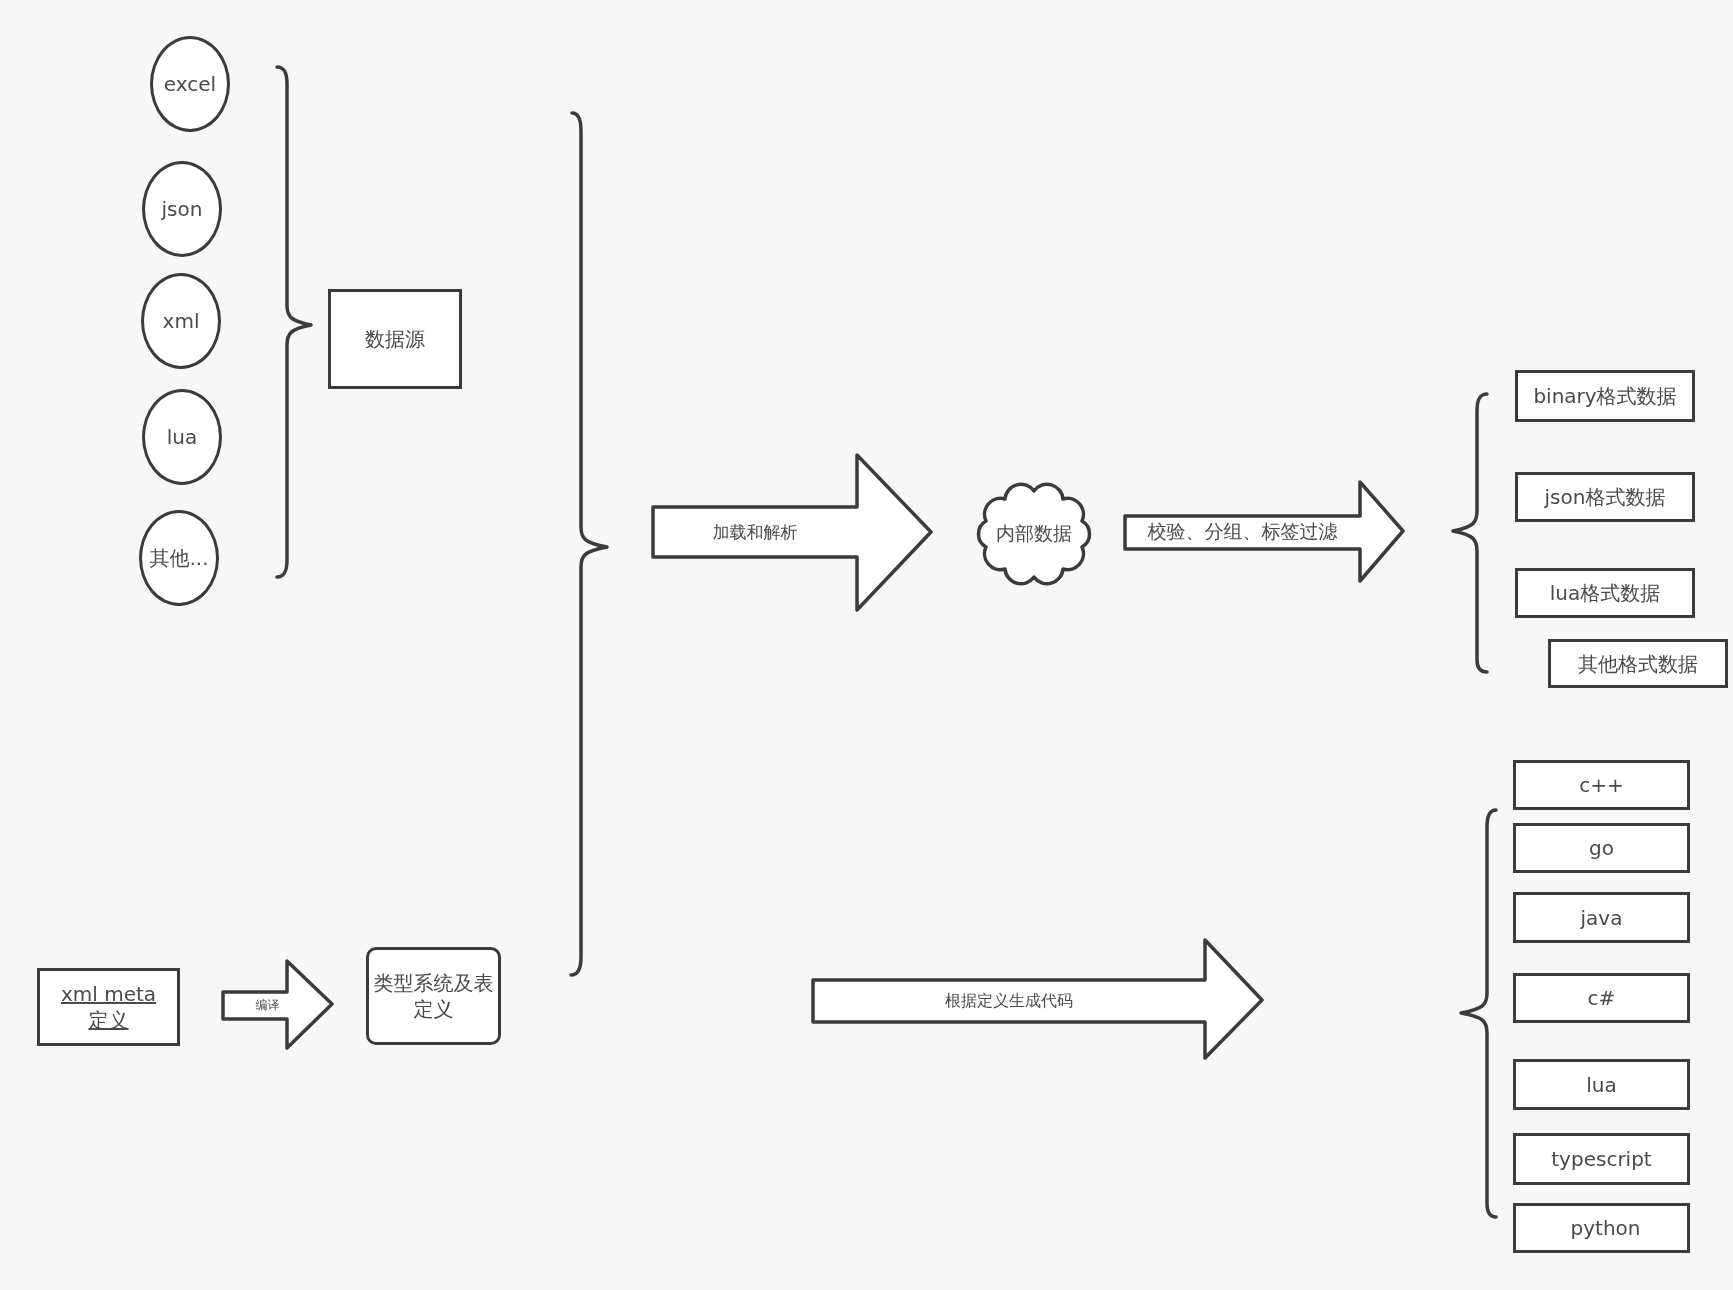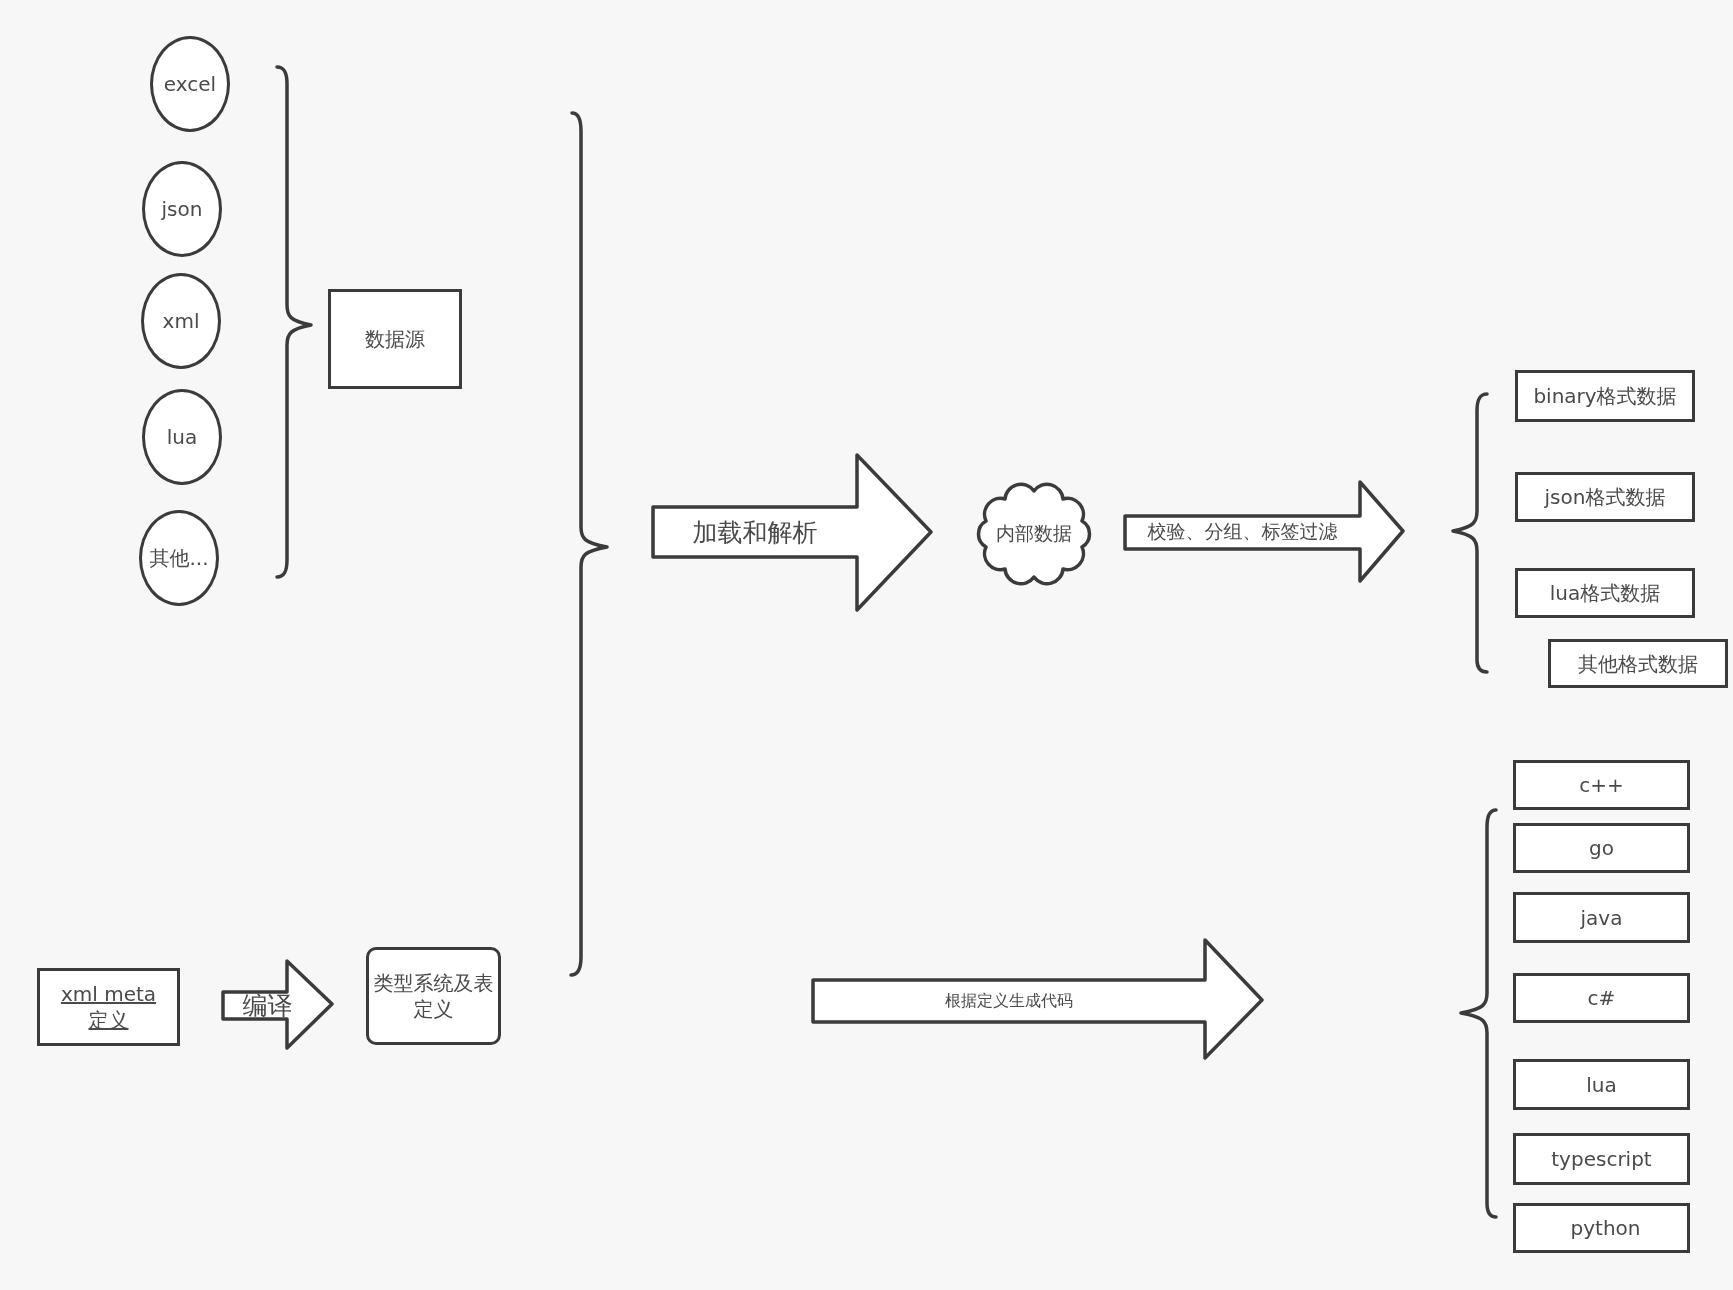--- a/index.html
+++ b/index.html
@@ -75,27 +75,27 @@
     <span>lua</span>
   </div>
   <div class="node-ellipse" style="left:139px;top:510px;width:80px;height:96px;">
     <span>其他...</span>
   </div>
 
   <div class="box" style="left:328px;top:273px;width:134px;height:100px;margin-top:16px;">
     <span>数据源</span>
   </div>
 
-  <div class="arrow-label" style="left:653px;top:507px;width:204px;height:50px;font-size:25px;text-align:center;">加载和解析</div>
+  <div class="arrow-label" style="left:653px;top:507px;width:204px;height:50px;font-size:17px;text-align:center;">加载和解析</div>
 
   <div class="cloud-label" style="left:978px;top:485px;width:112px;height:98px;font-size:19px;">内部数据</div>
 
   <div class="arrow-label" style="left:1125px;top:514px;width:235px;height:36px;font-size:19px;">校验、分组、标签过滤</div>
 
-  <div class="arrow-label" style="left:225px;top:990px;width:85px;height:30px;font-size:25px;">编译</div>
+  <div class="arrow-label" style="left:225px;top:990px;width:85px;height:30px;font-size:12px;">编译</div>
 
   <div class="arrow-label" style="left:813px;top:980px;width:392px;height:42px;font-size:16px;">根据定义生成代码</div>
 
   <div class="box" style="left:1515px;top:370px;width:180px;height:52px;">
     <span>binary格式数据</span>
   </div>
   <div class="box" style="left:1515px;top:472px;width:180px;height:50px;">
     <span>json格式数据</span>
   </div>
   <div class="box" style="left:1515px;top:568px;width:180px;height:50px;">

